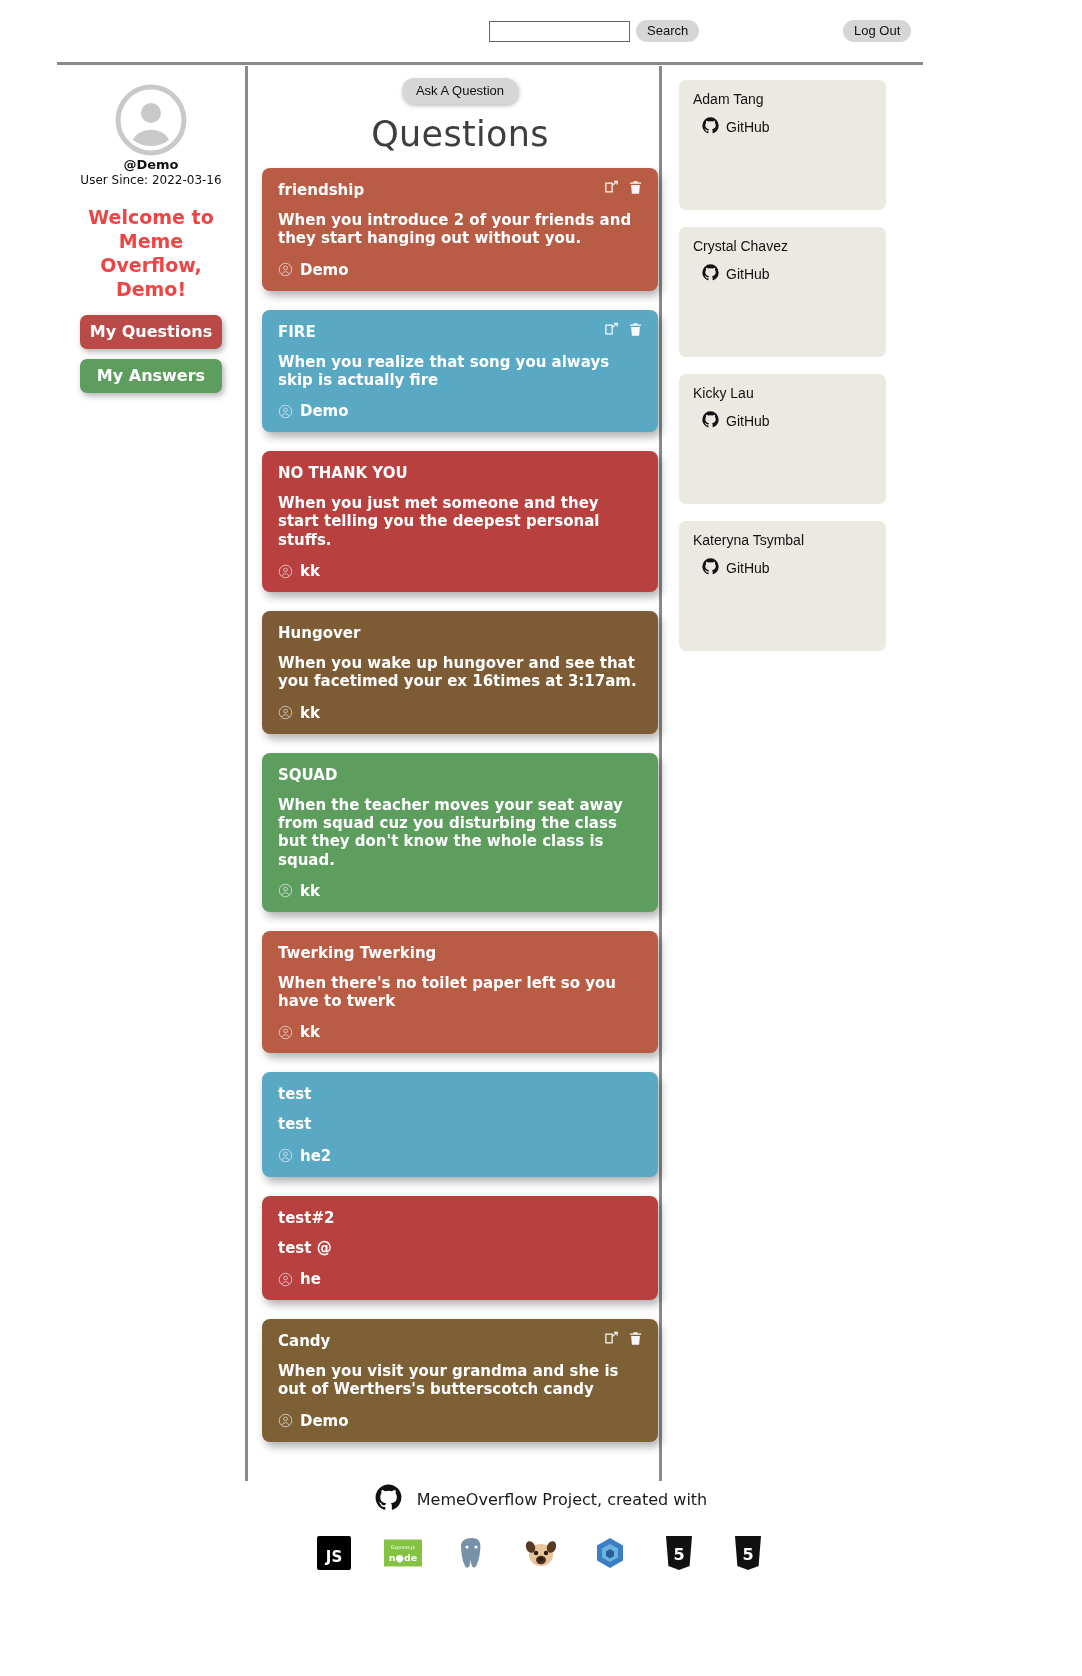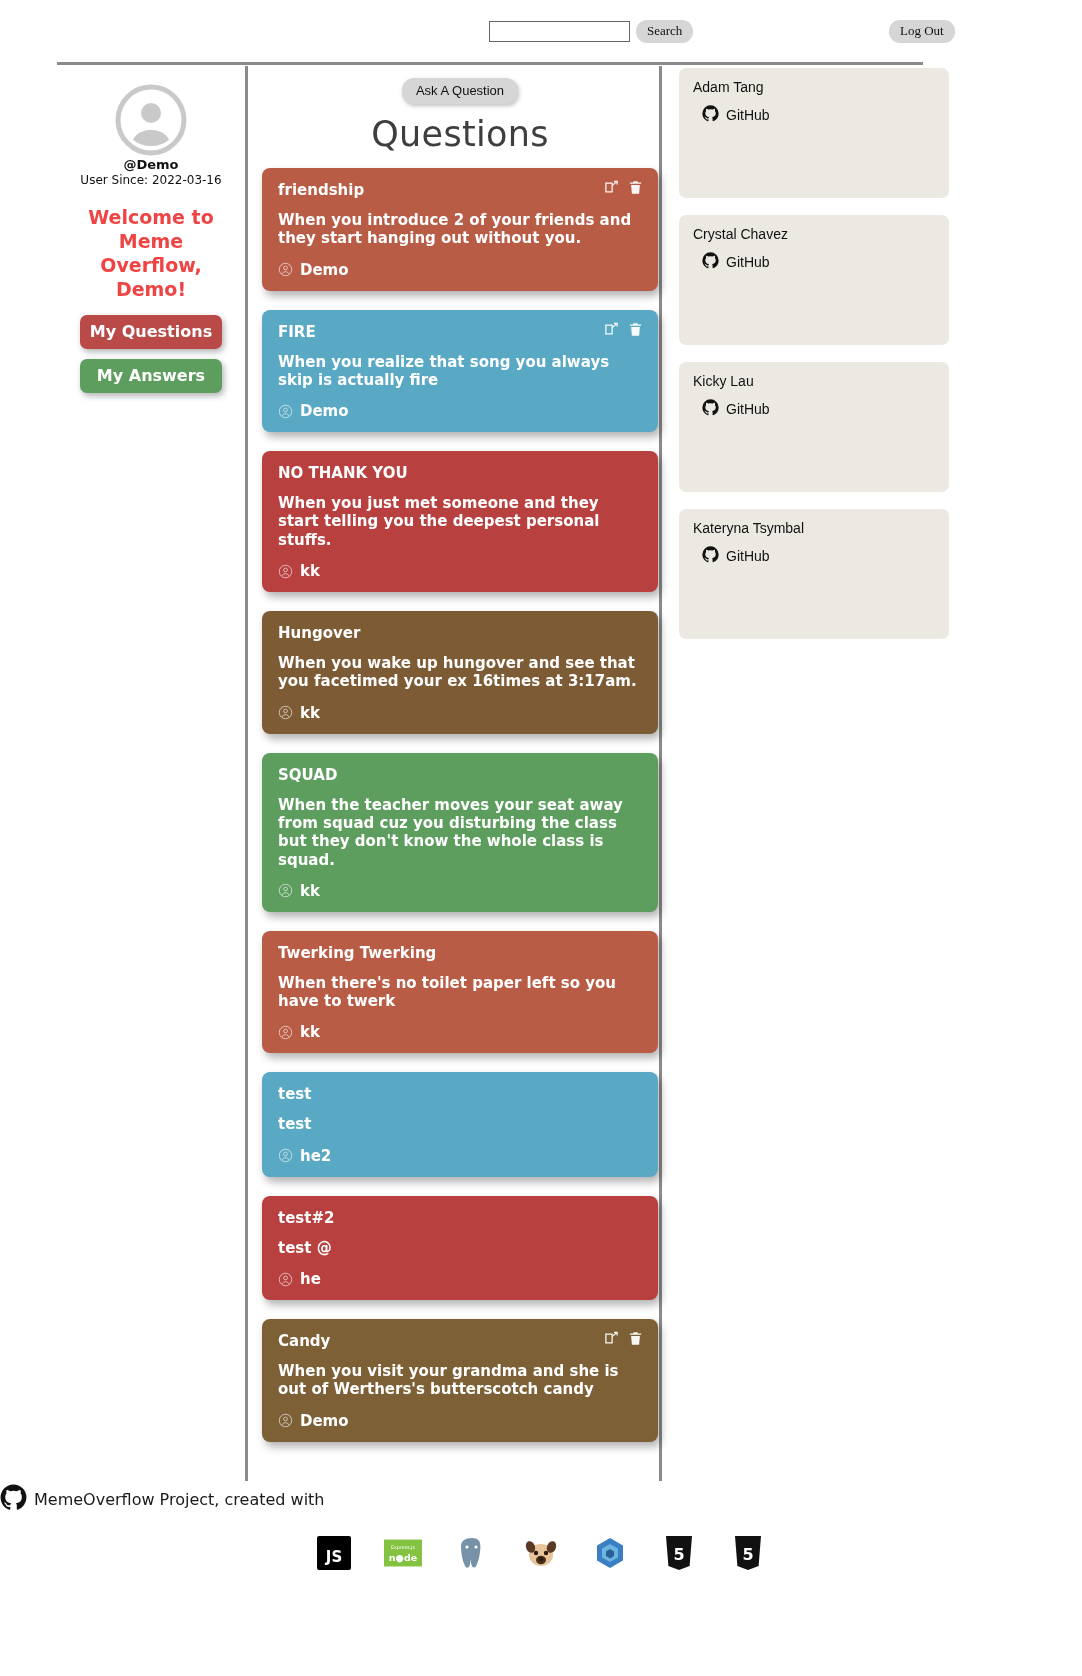--- a/index.html
+++ b/index.html
@@ -24,23 +24,23 @@
     line-height: 1;
   }
   .search-wrap { position: absolute; left: 489px; top: 20px; display: flex; align-items: center; gap: 6px; }
   .search-input {
     width: 141px; height: 21px; border: 1px solid #666; background: #fff;
     font-size: 12px; padding: 1px 3px; font-family: "DejaVu Sans", sans-serif;
   }
   .pill-btn {
     background: #d6d6d6; border: none; border-radius: 11px;
     font-size: 13px; color: #111; padding: 3px 11px 4px;
-    font-family: Liberation Serif, serif; cursor: pointer;
-  }
-  .logout-wrap { position: absolute; left: 889px; top: 20px; }
+    font-family: Liberation Sans, sans-serif; cursor: pointer;
+  }
+  .logout-wrap { position: absolute; left: 843px; top: 20px; }
   .header-rule {
     position: absolute; left: 57px; top: 62px; width: 866px; height: 3px;
     background: #8a8a8a;
   }
 
   
   .divider-left  { position: absolute; left: 245px; top: 66px; width: 3px; height: 1415px; background: #8a8a8a; }
   .divider-right { position: absolute; left: 659px; top: 66px; width: 3px; height: 1415px; background: #8a8a8a; }
 
   
@@ -81,34 +81,34 @@
     box-shadow: 3px 5px 8px rgba(0,0,0,0.30);
   }
   .card-head { font-size: 15px; font-weight: 600; line-height: 1.2; padding-right: 56px; }
   .card-body { font-size: 15px; font-weight: 600; line-height: 1.22; margin-top: 12px; }
   .card-foot { display: flex; align-items: center; gap: 7px; margin-top: 13px; font-size: 15px; font-weight: 600; }
   .card-actions { position: absolute; right: 15px; top: 12px; display: flex; gap: 9px; }
   .icon-btn { width: 15px; height: 15px; cursor: pointer; display: block; opacity: 0.95; }
   .user-dot { width: 15px; height: 15px; flex: 0 0 15px; opacity: 0.78; }
 
   
-  .rail { position: absolute; left: 679px; top: 68px; width: 270px; }
+  .rail { position: absolute; left: 679px; top: 80px; width: 207px; }
   .contrib {
     background: #ece9e3; border-radius: 7px; height: 130px;
     margin-bottom: 17px; padding: 11px 14px;
   }
   .contrib-name { font-family: "Liberation Sans", sans-serif; font-size: 14px; color: #111; }
   .contrib-link {
     display: flex; align-items: center; gap: 7px; margin-top: 10px; margin-left: 9px;
     font-family: "Liberation Sans", sans-serif; font-size: 14px; color: #111; cursor: pointer;
   }
 
   
   .footer { position: absolute; left: 0; top: 1484px; width: 1082px; text-align: center; }
-  .footer-line { display: flex; align-items: center; gap: 7px; }
+  .footer-line { display: flex; align-items: center; justify-content: center; gap: 15px; }
   .footer-text { font-size: 16px; color: #1a1a1a; font-weight: 500; font-family: "DejaVu Sans", sans-serif; }
   .tech-row { display: flex; align-items: center; justify-content: center; gap: 31px; margin-top: 19px; }
   .tech { width: 38px; height: 38px; display: flex; align-items: center; justify-content: center; }
 </style>
 </head>
 <body>
 
 <div id="root">
 
   <div class="header">

